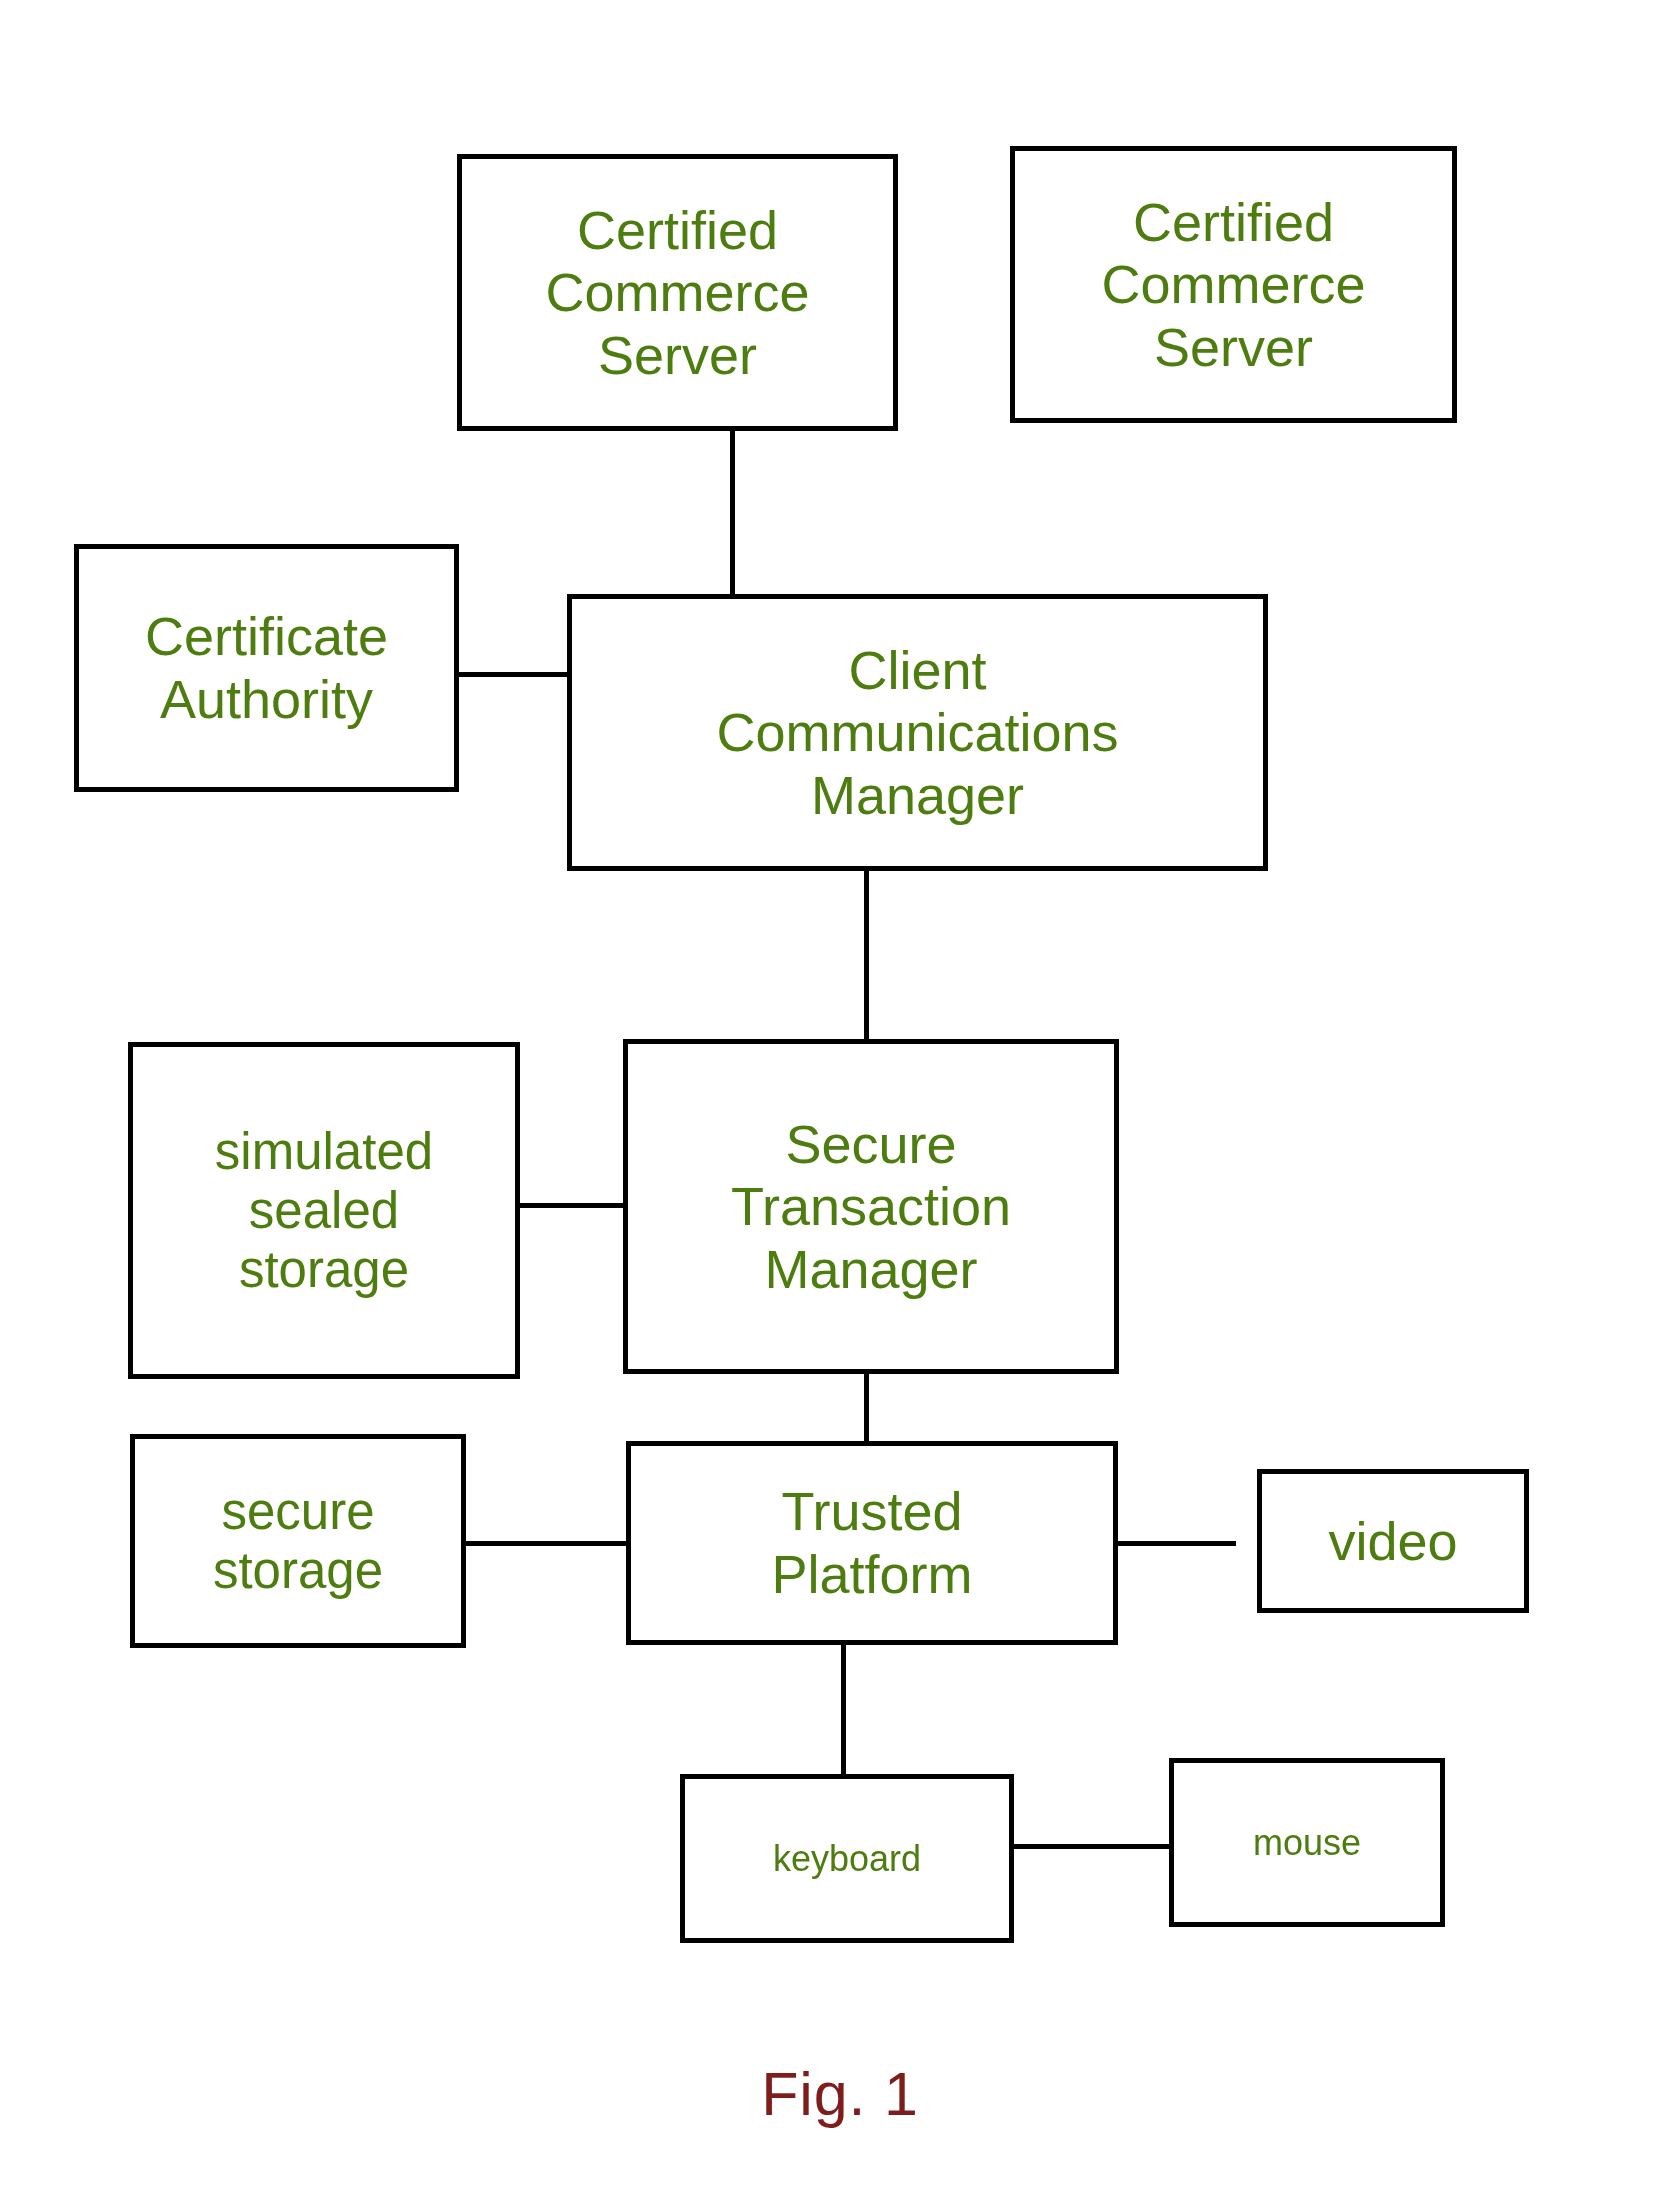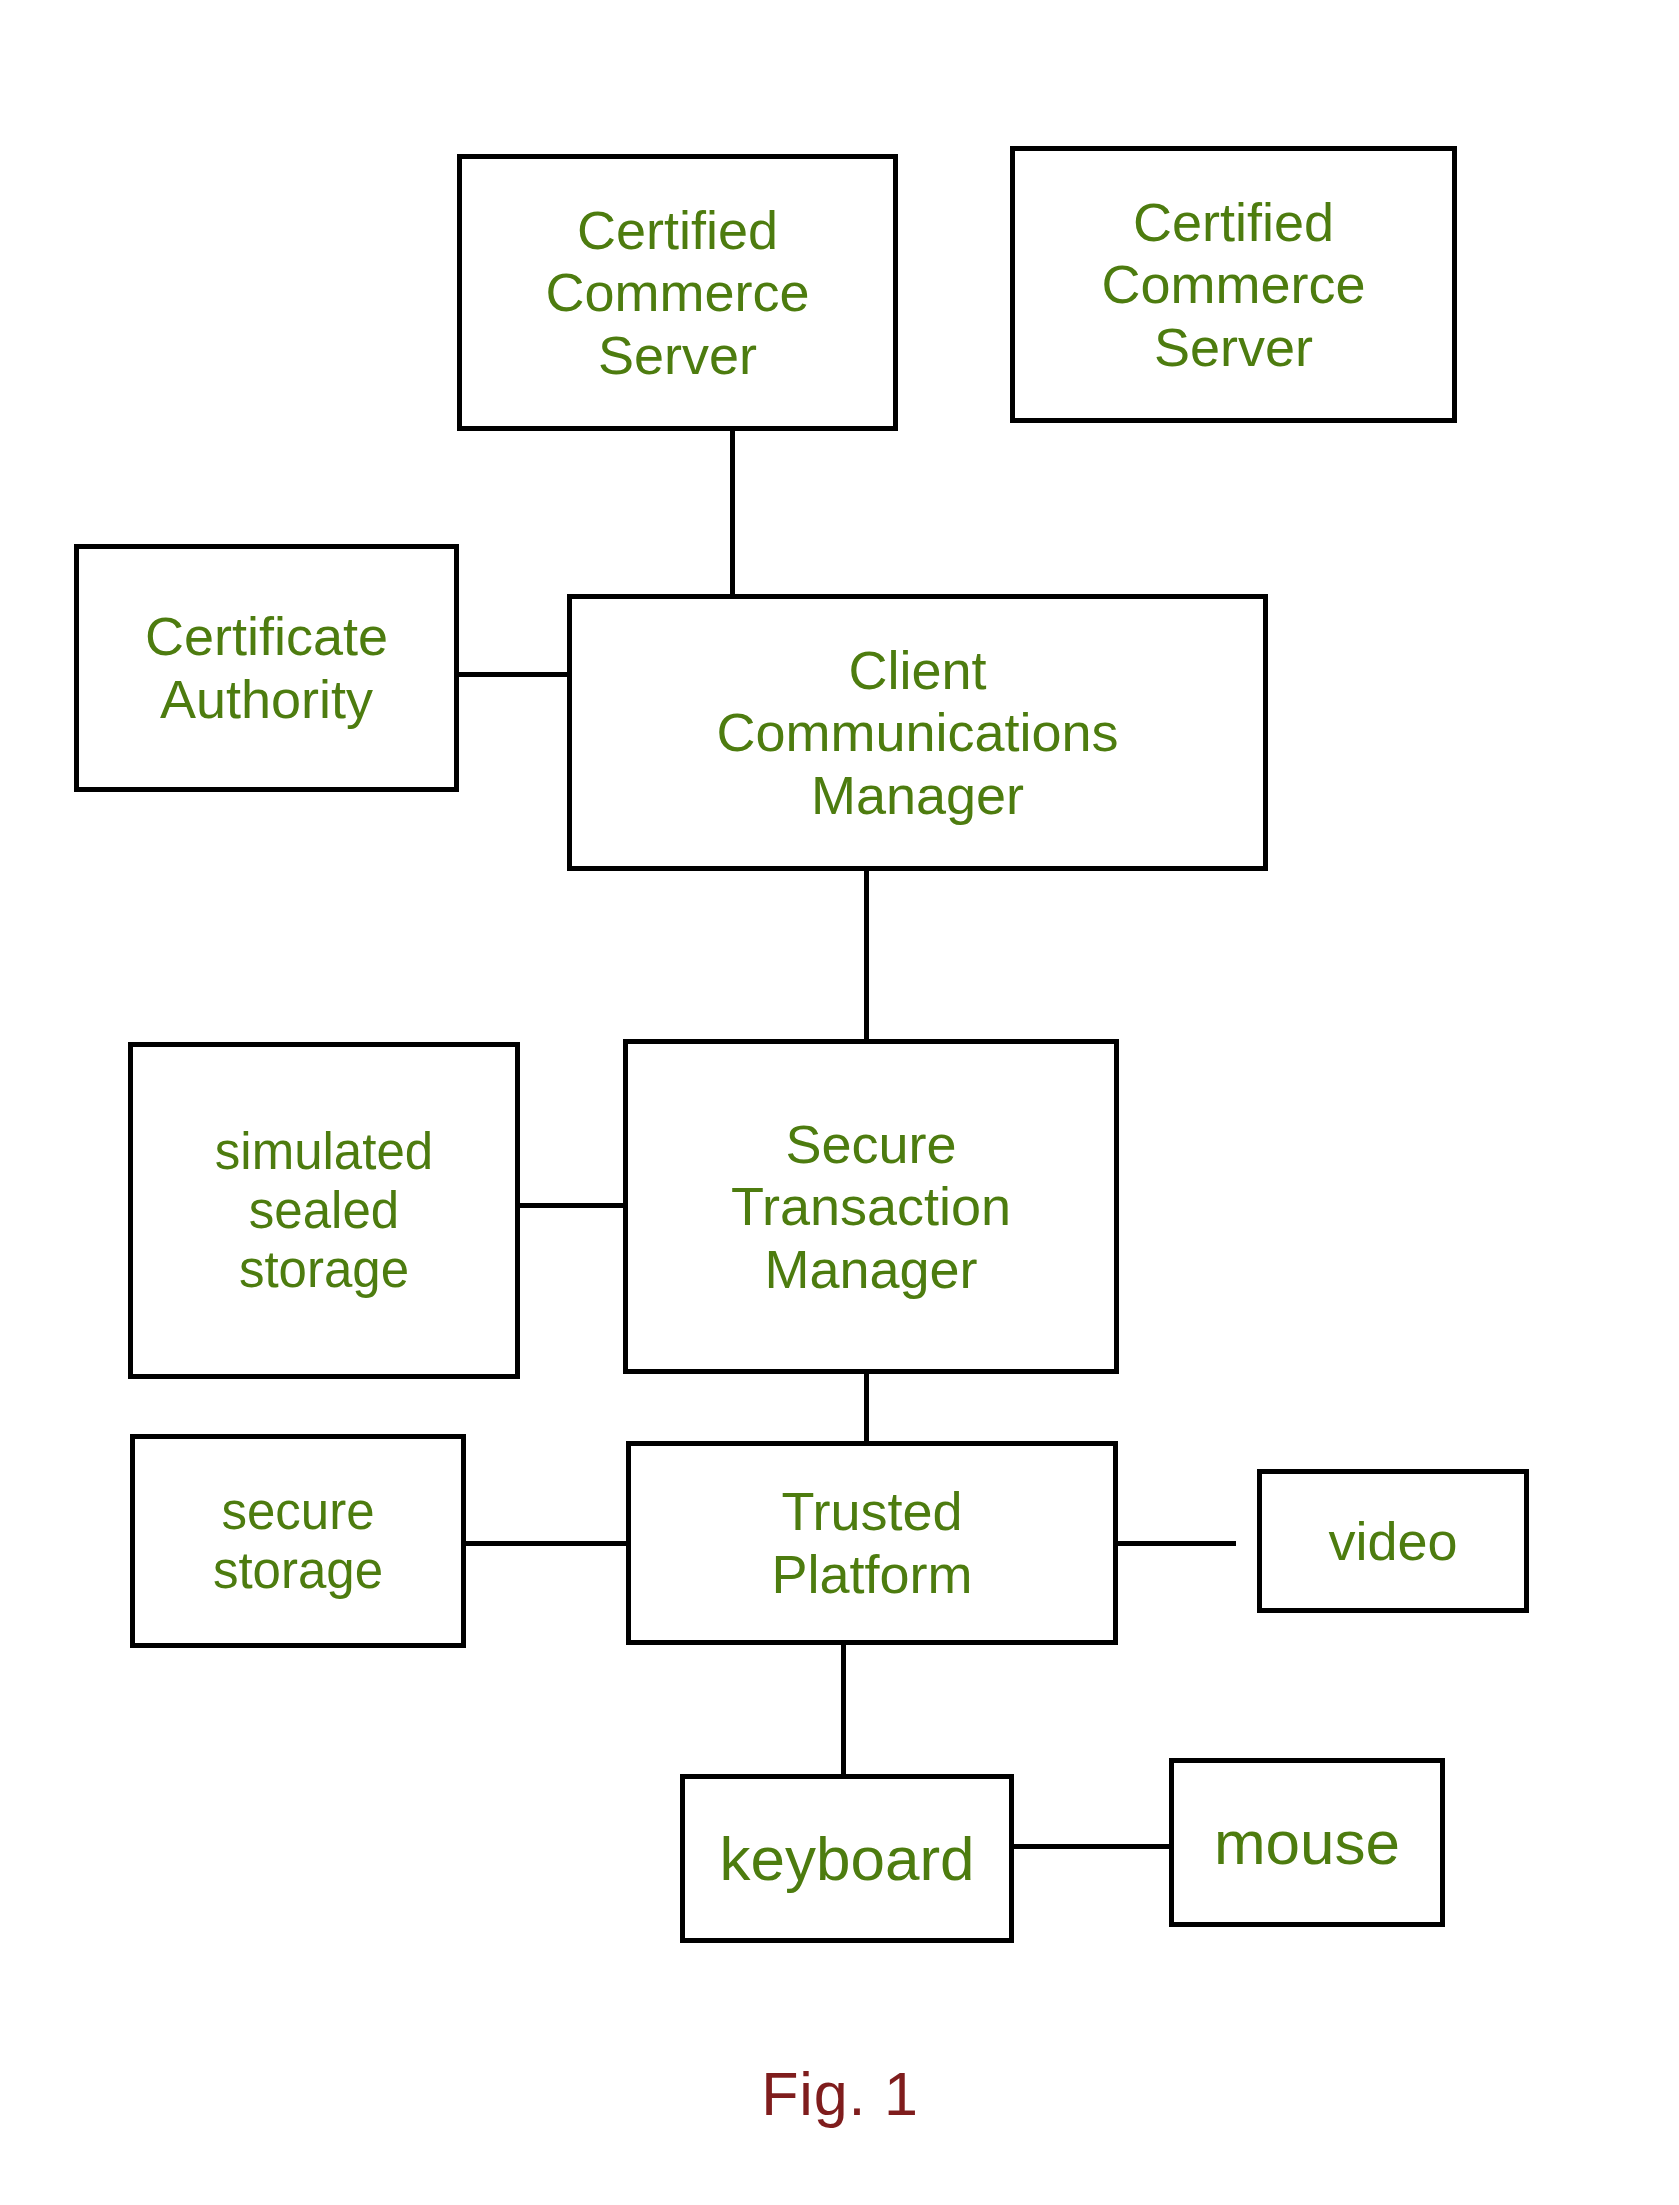--- a/index.html
+++ b/index.html
@@ -39,21 +39,21 @@
     padding: 0 4.7px;
     font-family: "Liberation Sans", sans-serif;
     color: #4d7c0f;
     white-space: pre-line;
     line-height: 1.16;
   }
 
   
   .fs-xl .node-label { font-size: 54px; }
   .fs-lg .node-label { font-size: 51px; }
-  .fs-md .node-label { font-size: 62px; }
+  .fs-md .node-label { font-size: 36px; }
 
   
   .link {
     position: absolute;
     background: #000000;
     z-index: 1;
   }
   .link.h { height: 5.4px; }
   .link.v { width: 5.4px; }
 

